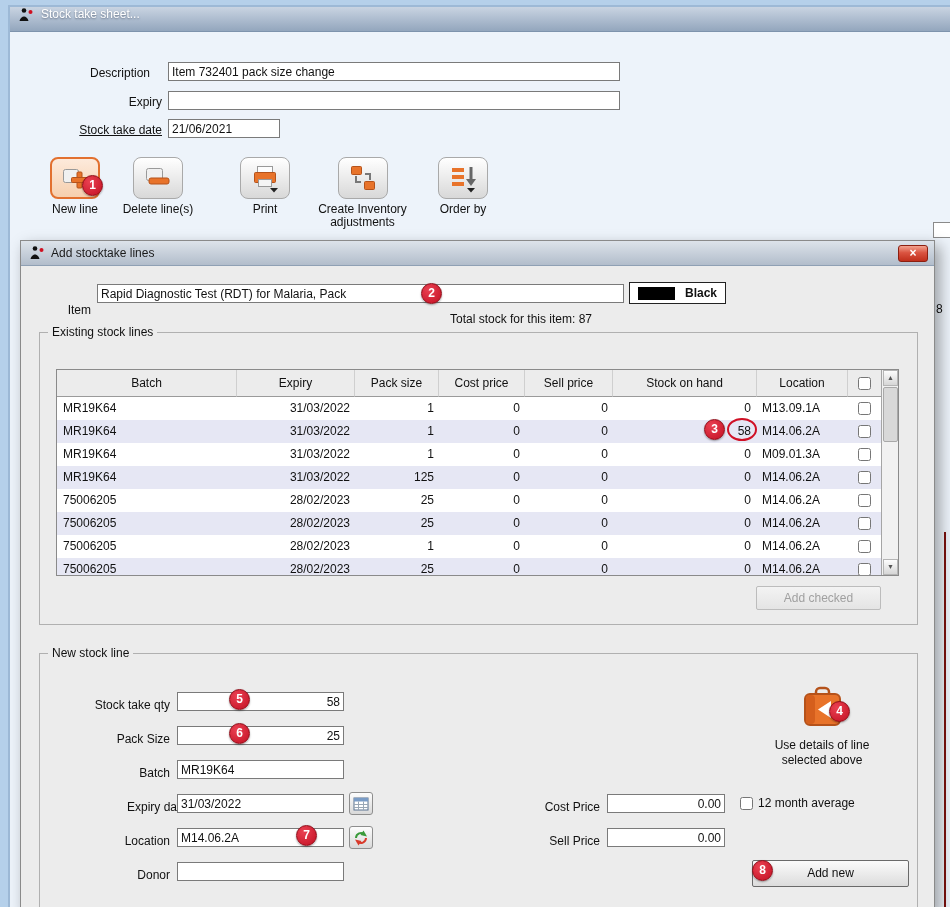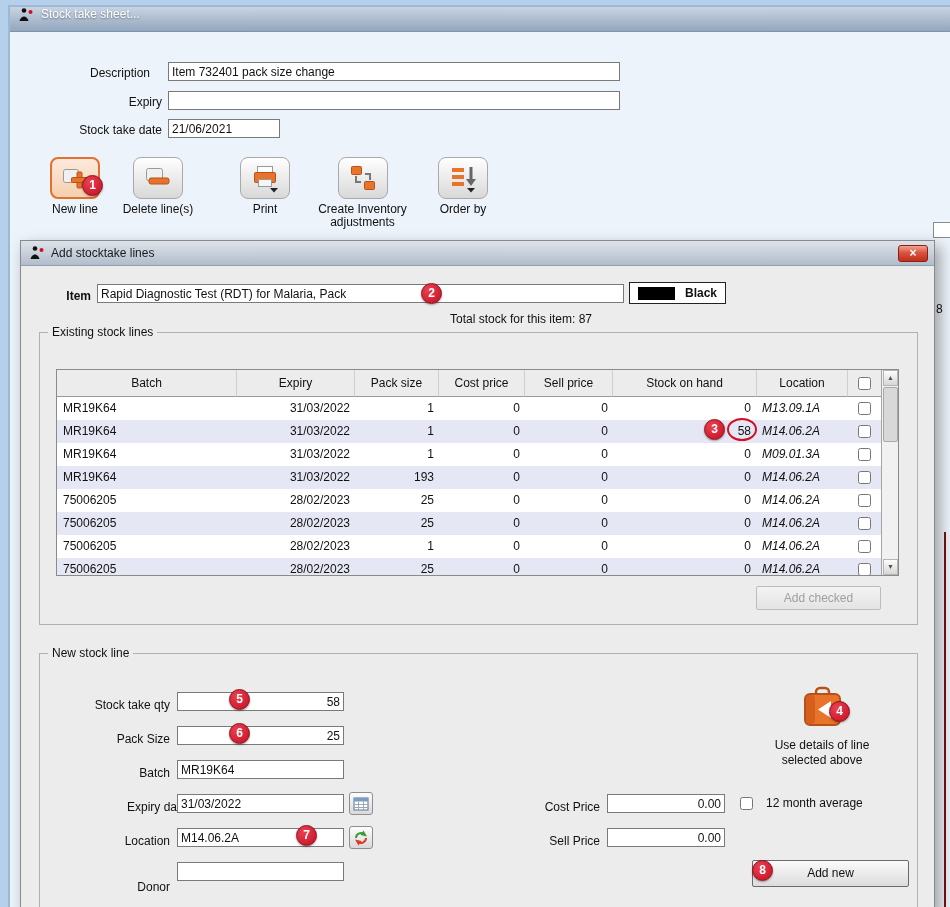--- a/index.html
+++ b/index.html
@@ -59,21 +59,21 @@
   .row { position:absolute; left:0; width:824px; height:23px; line-height:23px; }
   .row.alt { background:#e6e7f4; }
   .cell { position:absolute; top:0; height:23px; overflow:hidden; white-space:nowrap; }
   .cell.r { text-align:right; }
   .c0 { left:0;    width:180px; padding-left:6px; }
   .c1 { left:180px; width:118px; padding-right:5px; }
   .c2 { left:298px; width:84px;  padding-right:5px; }
   .c3 { left:382px; width:86px;  padding-right:5px; }
   .c4 { left:468px; width:88px;  padding-right:5px; }
   .c5 { left:556px; width:144px; padding-right:6px; }
-  .c6 { left:700px; width:91px;  padding-left:5px;font-style:italic; }
+  .c6 { left:700px; width:91px;  padding-left:5px; }
 
   
   .sb { position:absolute; left:824px; top:0; width:17px; height:205px; background:#f1f1f1; border-left:1px solid #a5a5a5; }
   .sb-btn { position:absolute; left:1px; width:15px; height:16px; background:linear-gradient(#fdfdfd,#d6d6d6);
             border:1px solid #b5b5b5; color:#555; font-size:7px; text-align:center; line-height:14px; cursor:pointer; }
   .sb-thumb { position:absolute; left:1px; top:17px; width:15px; height:55px;
             background:#d8d8d8; border:1px solid #a8a8a8; border-radius:2px; cursor:pointer; }
 
   
   .badge { position:absolute; width:21px; height:21px; border-radius:50%;
@@ -108,21 +108,21 @@
       </span>
       <span>Stock take sheet...</span>
     </div>
 
     <div class="lbl" style="left:63px; top:57px; width:77px;">Description</div>
     <input class="tb" style="left: 158px; top: 55px; width: 452px;" value="Item 732401 pack size change">
 
     <div class="lbl" style="left:75px; top:86px; width:77px;">Expiry</div>
     <input class="tb" style="left: 158px; top: 84px; width: 452px;" value="">
 
-    <div class="lbl" style="left:40px; top:114px; width:112px;">Stock take date</div>
+    <div class="lbl" style="left:40px; top:114px; width:112px;text-decoration:underline;">Stock take date</div>
     <input class="tb" style="left: 158px; top: 112px; width: 112px;" value="21/06/2021">
 
     <div class="tool" style="left:30px; top:150px; width:70px;">
       <div class="ibox hot">
         <svg width="30" height="30" viewBox="0 0 30 30">
           <rect x="3.5" y="6.5" width="15" height="13" rx="2" fill="#f0f0f0" stroke="#999"></rect>
           <rect x="17" y="9" width="5" height="16" rx="1" fill="#e8732a" stroke="#b5521a"></rect>
           <rect x="11.5" y="14.5" width="16" height="5" rx="1" fill="#e8732a" stroke="#b5521a"></rect>
         </svg>
       </div>
@@ -189,21 +189,21 @@
         <svg width="16" height="16" viewBox="0 0 16 16">
           <circle cx="6" cy="3.5" r="2.3" fill="#111"></circle>
           <path d="M1.5 14 C3 8, 9 8, 10.5 14 Z" fill="#111"></path>
           <circle cx="12.5" cy="5" r="2" fill="#cf1020"></circle>
         </svg>
       </span>
       <span>Add stocktake lines</span>
     </div>
     <div class="close-btn">×</div>
 
-    <div class="lbl" style="left:28px; top:46px; width:42px;font-weight:bold;">Item</div>
+    <div class="lbl" style="left:28px; top:60px; width:42px;">Item</div>
     <input class="tb" style="left: 76px; top: 43px; width: 527px;" value="Rapid Diagnostic Test (RDT) for Malaria, Pack">
 
     <div class="color-btn" style="left:608px; top:41px; width:97px; height:22px;">
       <span class="swatch"></span>
       <span style="font-weight:bold;">Black</span>
     </div>
 
     <div class="center-text" style="left:320px; top:71px; width:360px;">Total stock for this item: 87</div>
 
     <div class="groupbox" style="left:18px; top:91px; width:879px; height:293px;">
@@ -247,21 +247,21 @@
           <div class="cell c2 r">1</div>
           <div class="cell c3 r">0</div>
           <div class="cell c4 r">0</div>
           <div class="cell c5 r">0</div>
           <div class="cell c6">M09.01.3A</div>
           <input type="checkbox" class="cbx" style="left: 801px; top: 5px;">
         </div>
         <div class="row alt" style="top:96px;">
           <div class="cell c0">MR19K64</div>
           <div class="cell c1 r">31/03/2022</div>
-          <div class="cell c2 r">193</div>
+          <div class="cell c2 r">125</div>
           <div class="cell c3 r">0</div>
           <div class="cell c4 r">0</div>
           <div class="cell c5 r">0</div>
           <div class="cell c6">M14.06.2A</div>
           <input type="checkbox" class="cbx" style="left: 801px; top: 5px;">
         </div>
         <div class="row" style="top:119px;">
           <div class="cell c0">75006205</div>
           <div class="cell c1 r">28/02/2023</div>
           <div class="cell c2 r">25</div>
@@ -341,30 +341,30 @@
       <input class="tb" style="left: 137px; top: 174px; width: 167px;" value="M14.06.2A">
       <div class="sq-btn" style="left:309px; top:172px;">
         <svg width="16" height="16" viewBox="0 0 16 16">
           <path d="M13 8 A5 5 0 0 1 4.5 11.5" fill="none" stroke="#d93a2b" stroke-width="2"></path>
           <polygon points="5.5,15.5 2,9.5 8.5,11" fill="#d93a2b"></polygon>
           <path d="M3 8 A5 5 0 0 1 11.5 4.5" fill="none" stroke="#3a9a3a" stroke-width="2"></path>
           <polygon points="10.5,0.5 14,6.5 7.5,5" fill="#3a9a3a"></polygon>
         </svg>
       </div>
 
-      <div class="lbl" style="left:10px; top:212px; width:120px;margin-top:12px;">Donor</div>
+      <div class="lbl" style="left:10px; top:212px; width:120px;">Donor</div>
       <input class="tb" style="left: 137px; top: 208px; width: 167px;" value="">
 
       <div class="lbl" style="left:455px; top:144px; width:105px;">Cost Price</div>
       <input class="tb right" style="left: 567px; top: 140px; width: 118px;" value="0.00">
 
       <div class="lbl" style="left:455px; top:178px; width:105px;">Sell Price</div>
       <input class="tb right" style="left: 567px; top: 174px; width: 118px;" value="0.00">
 
-      <div style="position:absolute; left:700px; top:142px; display:flex; align-items:center; gap:13px;">
+      <div style="position:absolute; left:700px; top:142px; display:flex; align-items:center; gap:5px;">
         <input type="checkbox" style="position: static; width: 13px; height: 13px;">
         <span>12 month average</span>
       </div>
 
       <div class="use-details" style="left:682px; top:31px; width:200px;">
         <div style="width:54px; height:48px; margin:0 auto;">
           <svg width="54" height="48" viewBox="0 0 54 48">
             <rect x="21" y="3" width="13" height="9" rx="4" fill="none" stroke="#b5521a" stroke-width="2.5"></rect>
             <rect x="10" y="9" width="35" height="31" rx="5" fill="#e8732a" stroke="#b5521a" stroke-width="2"></rect>
             <rect x="11" y="10" width="9" height="29" rx="4" fill="#d55f1d"></rect>

